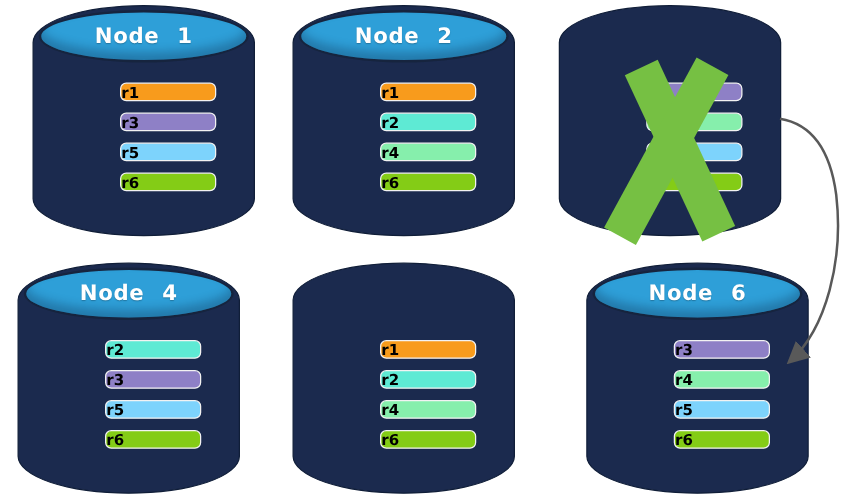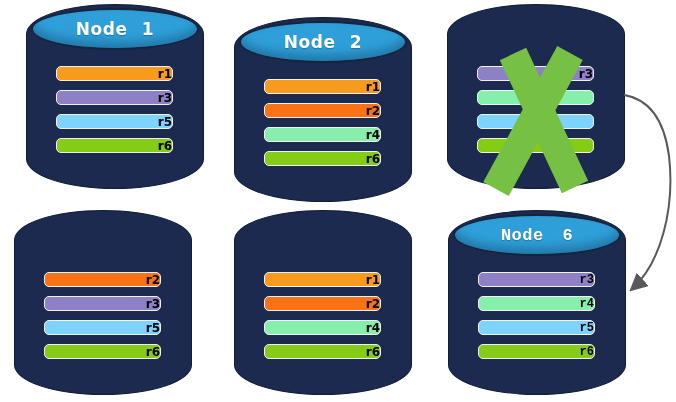--- a/index.html
+++ b/index.html
@@ -5,25 +5,25 @@
   html,body{margin:0;padding:0;background:#ffffff;}
   .canvas{
     position:relative;
     width:676px;height:402px;
     background:#ffffff;
     font-family:"DejaVu Sans","Liberation Sans",sans-serif;
     overflow:hidden;
   }
   .node{position:absolute;width:178px;height:185px;}
   .node-1{left:26px;top:4px;}
-  .node-2{left:234px;top:17px;}
+  .node-2{left:234px;top:4px;}
   .node-3{left:447px;top:4px;}
   .node-4{left:14px;top:210px;}
   .node-5{left:234px;top:210px;}
-  .node-6{left:448px;top:210px;font-family:Liberation Mono, monospace;}
+  .node-6{left:469px;top:210px;}
   .cyl-body{
     position:absolute;inset:0;
     background:#1B2A4E;
     border:1px solid #101e38;
     border-radius:89px / 30px;
     box-sizing:border-box;
   }
   .cyl-cap{
     position:absolute;top:4px;left:5px;right:5px;height:42px;
     background:#2E9FD8;
@@ -39,26 +39,26 @@
     text-shadow:0 1px 1px rgba(0,0,0,.25);
   }
   .bars{
     position:absolute;left:30px;right:31px;top:62px;
     display:flex;flex-direction:column;gap:9px;
   }
   .bar{
     height:13px;
     border:1px solid #f2f2f2;
     border-radius:5px;
-    display:flex;align-items:center;justify-content:flex-end;
+    display:flex;align-items:center;justify-content:flex-start;margin-left:40px;
   }
   .bar-label{font-size:12px;font-weight:bold;color:#000;line-height:1;}
   
   .v-r1{background:#F89B1C;}
-  .v-r2{background:#f97316;}
+  .v-r2{background:#5eead4;}
   .v-r3{background:#8E80C6;}
   .v-r4{background:#86efac;}
   .v-r5{background:#7dd3fc;}
   .v-r6{background:#84cc16;}
   .overlay{position:absolute;inset:0;pointer-events:none;}
 </style>
 </head>
 <body>
 
 <div class="canvas">
@@ -118,20 +118,23 @@
           <span class="bar-label"></span>
         </div>
       <div class="bar v-r6">
           <span class="bar-label"></span>
         </div>
     </div>
   </div>
 
   <div class="node node-4">
     <div class="cyl-body"></div>
+    <div class="cyl-cap">
+      <span class="node-title">Node 4</span>
+    </div>
     <div class="bars">
       <div class="bar v-r2">
           <span class="bar-label">r2</span>
         </div>
       <div class="bar v-r3">
           <span class="bar-label">r3</span>
         </div>
       <div class="bar v-r5">
           <span class="bar-label">r5</span>
         </div>

